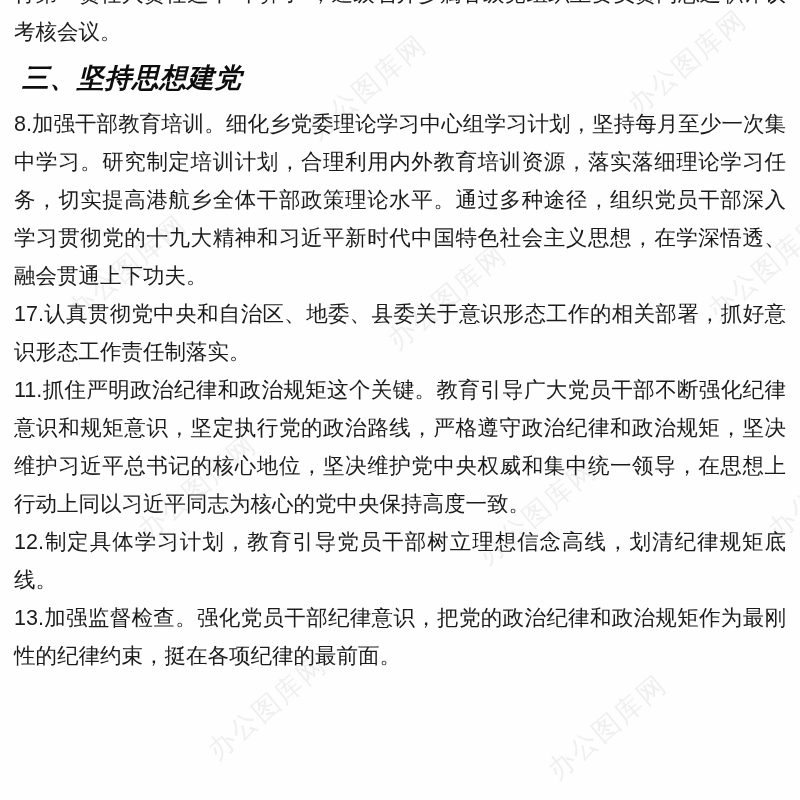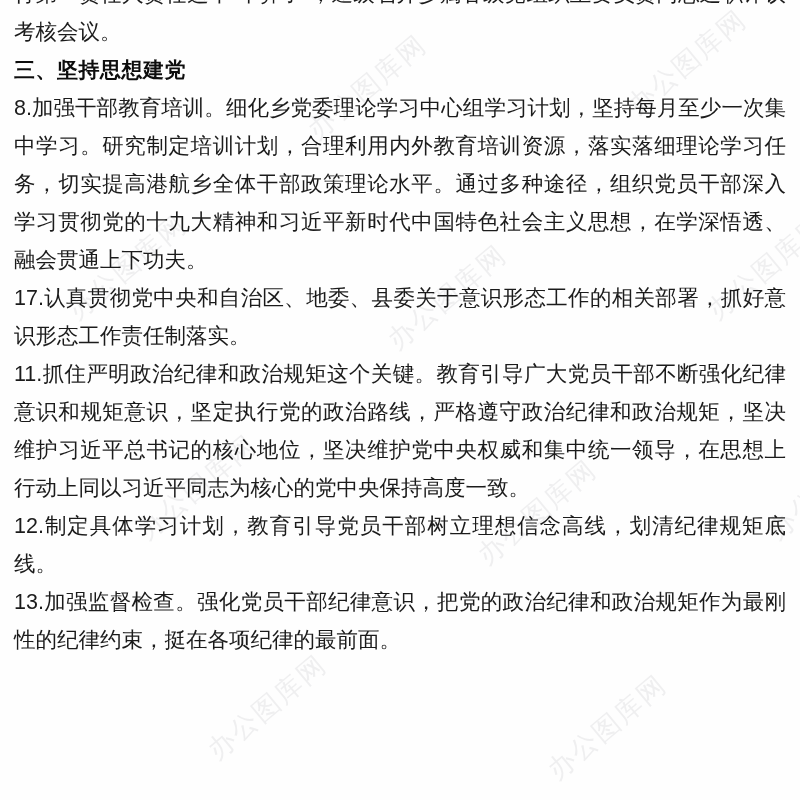--- a/index.html
+++ b/index.html
@@ -67,27 +67,28 @@
     color: #1b1b1b;
     letter-spacing: 0px;
     word-break: break-all;
   }
   .para.body {
     padding-left: 14px;
     padding-right: 14px;
   }
 
   .heading {
-    margin: 0;
+    margin: 8px;
     padding: 0 14px;
-    font-size: 21px;
+    font-size: 27px;
     line-height: 38px;
     font-weight: bold;
     color: #0d0d0d;
     letter-spacing: 0.5px;
+    font-style: italic;
   }
 
   
   #doc-body .clipped-top {
     margin-top: -25px;
   }
 </style>
 </head>
 <body>
 

